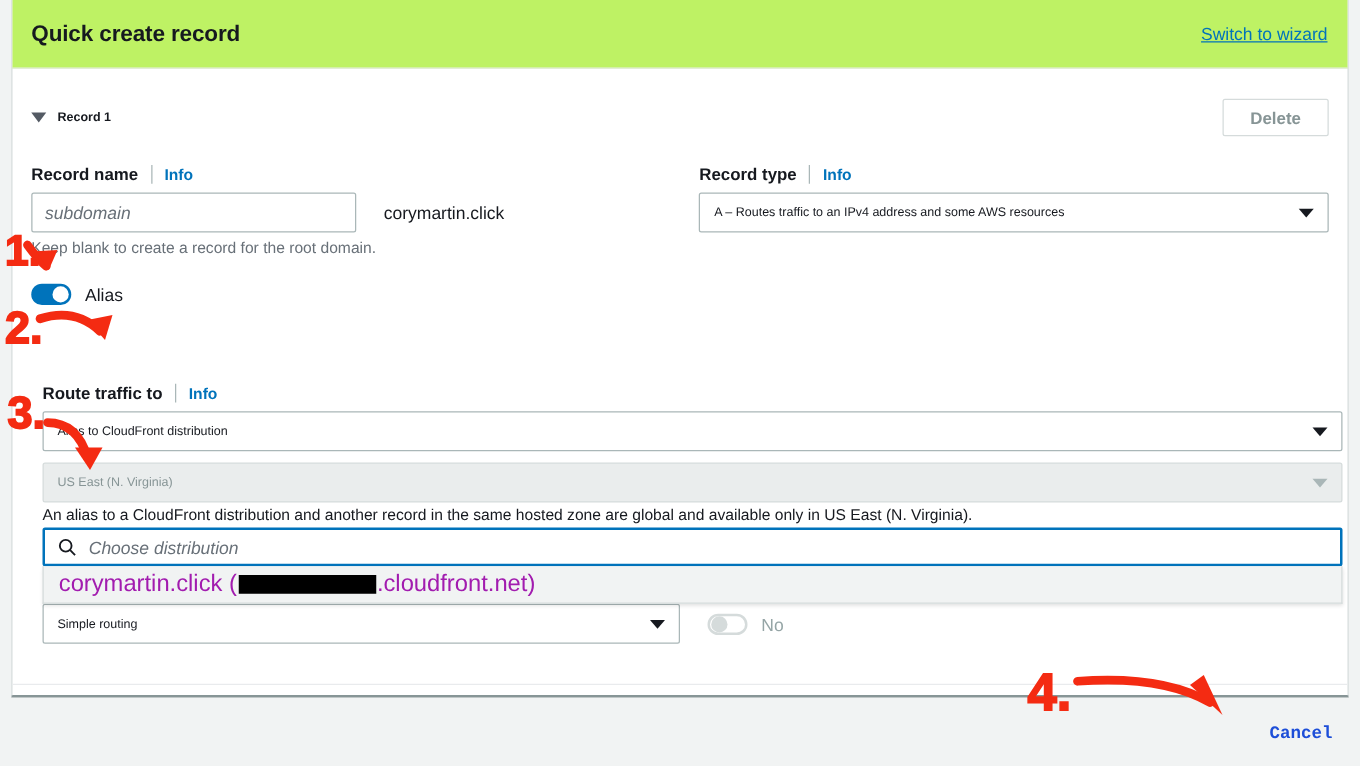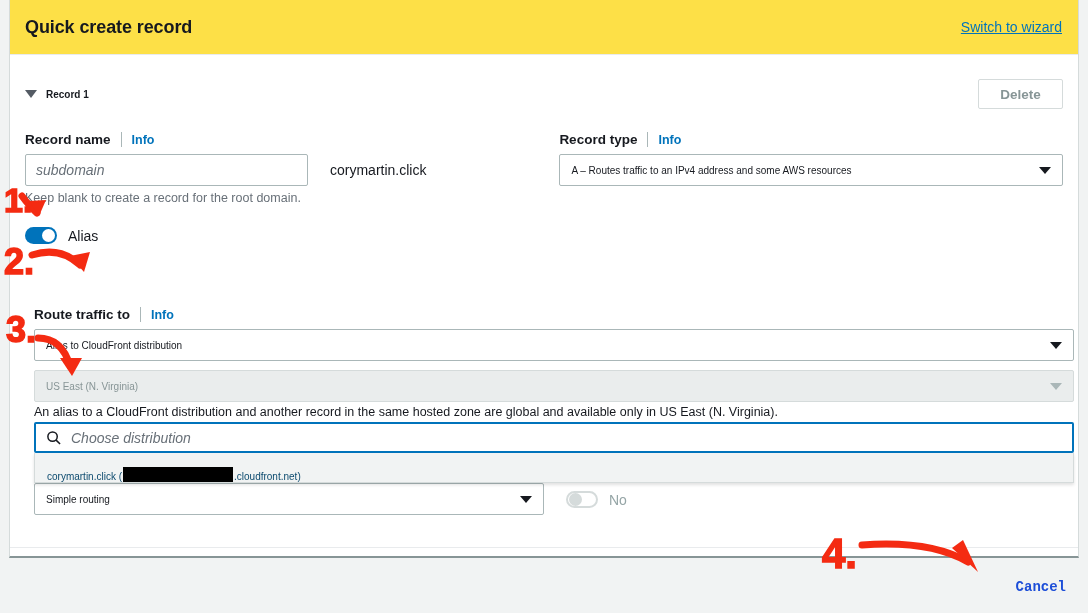--- a/index.html
+++ b/index.html
@@ -23,21 +23,21 @@
     width: 1070px;
     height: 558px;
     background: #ffffff;
     border: 1px solid #d5dbdb;
     border-bottom: 2px solid #879596;
     border-top: none;
   }
 
   .card-header {
     height: 55px;
-    background: #fde047;
+    background: #bef264;
     border-bottom: 1px solid #e9ebed;
     display: flex;
     align-items: center;
     justify-content: space-between;
     padding: 0 16px 0 15px;
   }
   .card-title {
     font-size: 18px;
     font-weight: bold;
     color: #16191f;
@@ -103,21 +103,21 @@
   .info-sep {
     display: inline-block;
     width: 1px; height: 15px;
     background: #aab7b8;
     margin: 0 10px;
   }
   .info-link { color: #0073bb; font-weight: bold; font-size: 12.5px; cursor: pointer; }
 
   .input-row { display: flex; align-items: center; }
   .text-input {
-    width: 283px; height: 32px;
+    width: 260px; height: 32px;
     border: 1px solid #aab7b8;
     border-radius: 2px;
     padding: 0 10px;
     font-size: 14px;
     font-family: "Liberation Sans", sans-serif;
     color: #16191f;
     background: #fff;
   }
   .text-input::placeholder { color: #687078; font-style: italic; }
   .domain-suffix { margin-left: 22px; font-size: 14px; color: #16191f; }
@@ -201,24 +201,24 @@
   }
   .listbox {
     background: #f1f3f3;
     border: 1px solid #d5dbdb;
     border-top: none;
     box-shadow: 0 2px 3px rgba(0,0,0,0.12);
   }
   .listbox .opt {
     height: 29px;
     display: flex;
-    align-items: flex-end;
+    align-items: center;
     padding: 0 12px;
-    font-size: 10px;
-    color: #0c4a6e;
+    font-size: 19px;
+    color: #a21caf;
     cursor: pointer;
     gap: 0;
   }
   .redact {
     display: inline-block;
     width: 110px; height: 15px;
     background: #000;
     vertical-align: middle;
     margin: 0 1px;
   }

